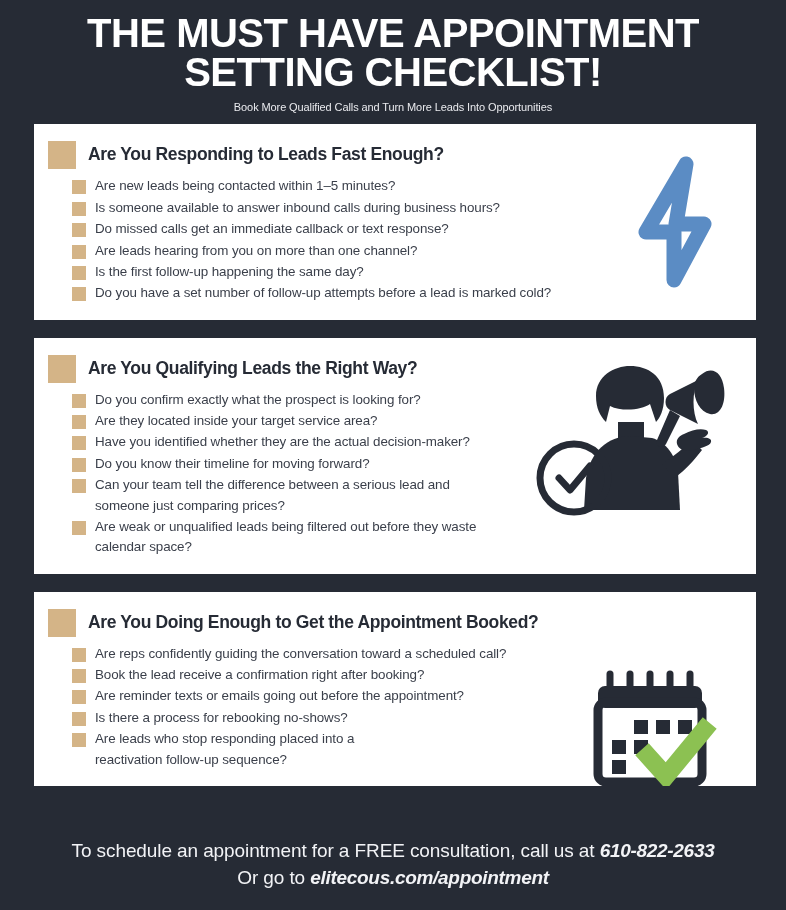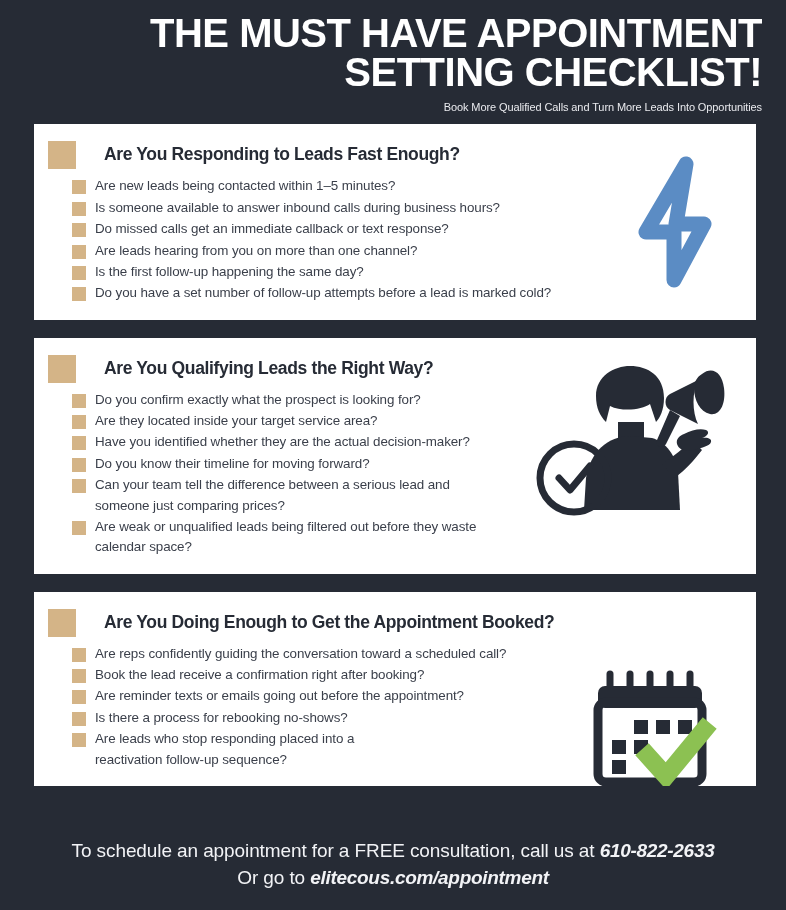--- a/index.html
+++ b/index.html
@@ -5,21 +5,21 @@
   * { margin:0; padding:0; box-sizing:border-box; }
   html, body {
     width:786px; height:910px;
     background:#262b35;
     font-family:"Liberation Sans", sans-serif;
     overflow:hidden;
   }
   .page { width:786px; height:910px; background:#262b35; position:relative; display:flex; flex-direction:column; }
 
   
-  .header { padding:14px 24px 0 24px; text-align:right; }
+  .header { padding:14px 24px 0 24px; text-align:center; }
   .title {
     color:#ffffff;
     font-weight:bold;
     font-size:40px;
     line-height:0.98;
     letter-spacing:-0.5px;
     text-transform:uppercase;
     font-stretch:condensed;
   }
   .title-line { display:block; }
@@ -33,21 +33,21 @@
 
   
   .cards { margin-top:11px; display:flex; flex-direction:column; gap:18px; padding:0 30px 0 34px; }
   .card {
     background:#ffffff;
     position:relative;
     padding:16px 18px 16px 14px;
     width:722px;
     overflow:hidden;
   }
-  .card-head { display:flex; align-items:flex-start; gap:28px; margin-bottom:7px; }
+  .card-head { display:flex; align-items:flex-start; gap:12px; margin-bottom:7px; }
   .swatch-lg { width:28px; height:28px; background:#d4b487; flex:0 0 28px; margin-top:1px; }
   .card-title {
     color:#262b35;
     font-weight:bold;
     font-size:17.5px;
     letter-spacing:-0.35px;
     line-height:1.6;
   }
   .items { display:flex; flex-direction:column; gap:1px; padding-left:24px; }
   .item { display:flex; align-items:flex-start; gap:9px; }

